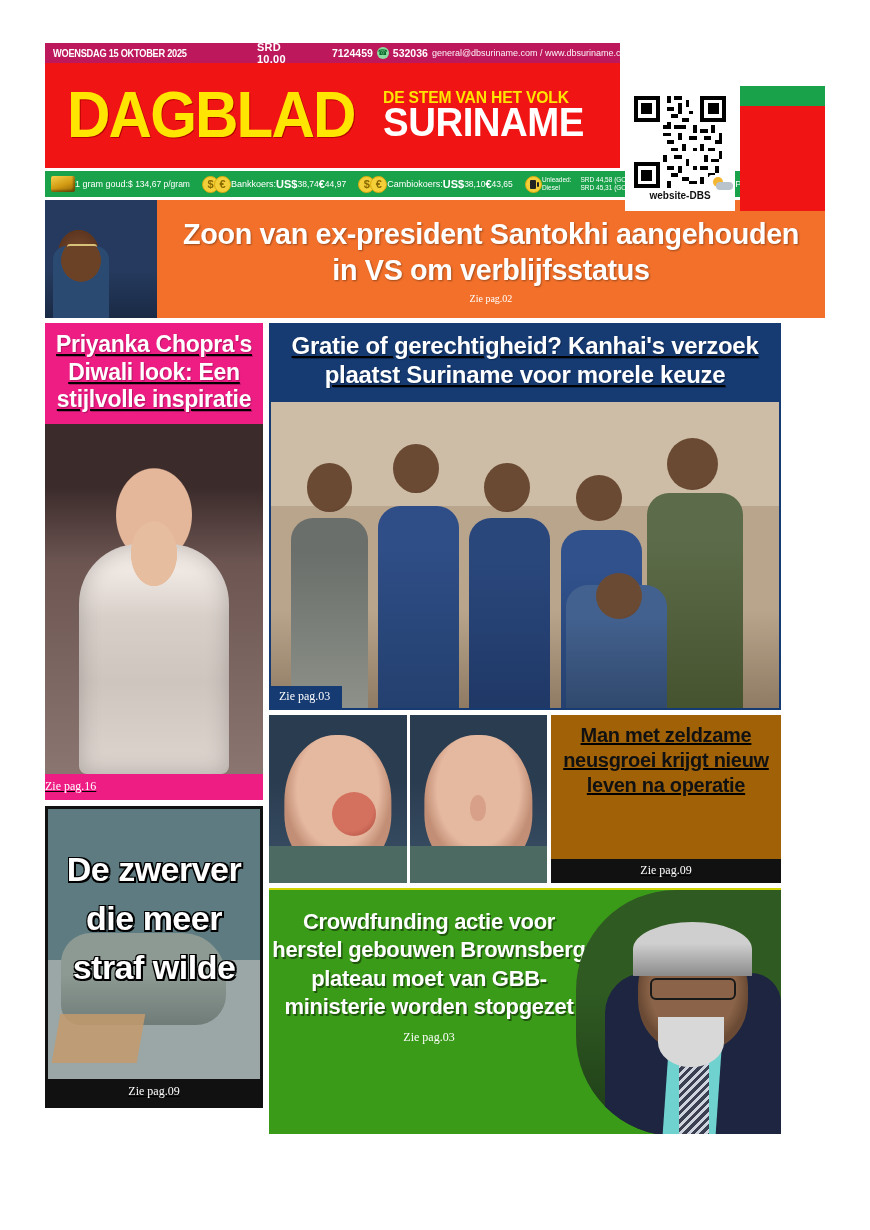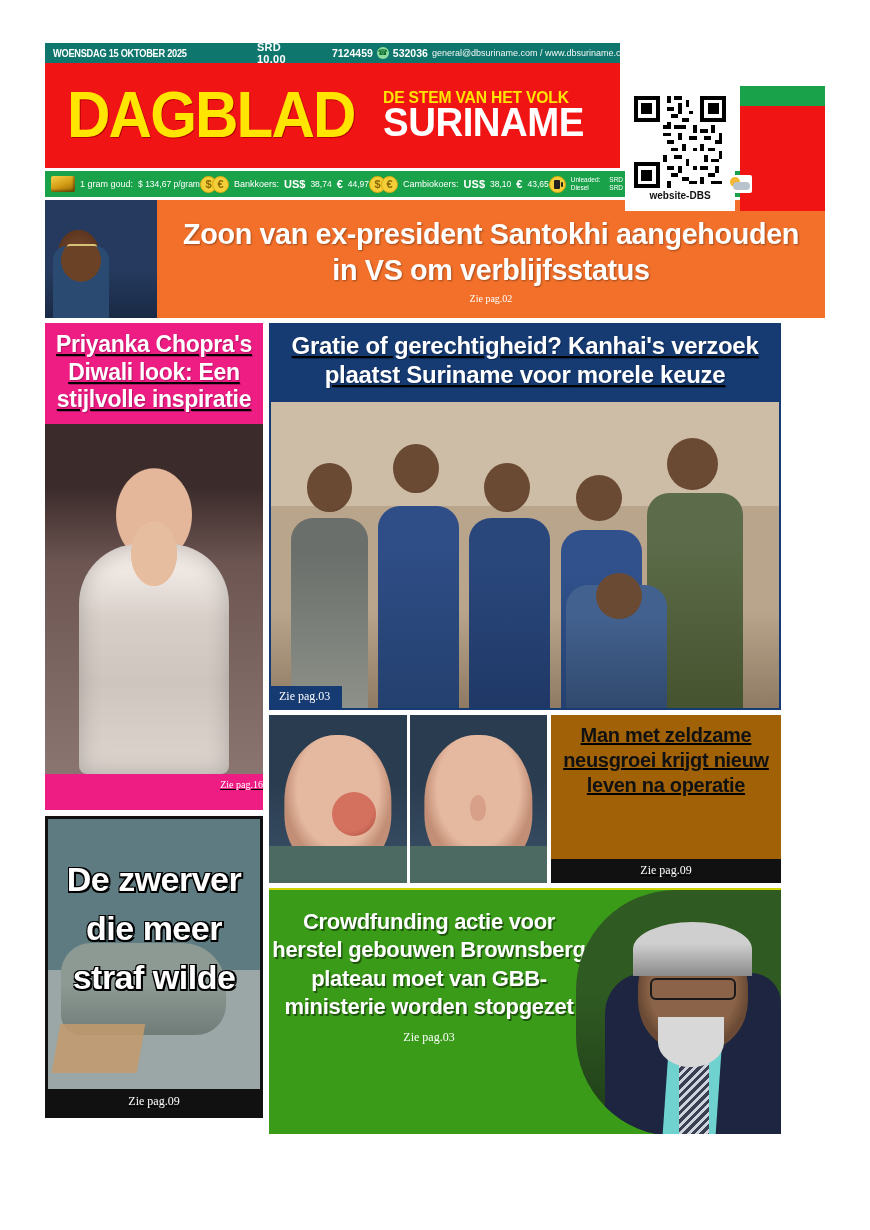--- a/index.html
+++ b/index.html
@@ -13,21 +13,21 @@
     position: relative;
     width: 870px; height: 1230px;
     background: #fff;
     padding: 0 45px;
   }
 
   
   .topbar {
     display: flex; align-items: center;
     height: 20px;
-    background: #0f766e;
+    background: #be185d;
     color: #fff;
     padding-left: 8px;
     margin-top: 43px;
     width: 575px;
   }
   .topbar-date {
     font-weight: bold; font-size: 10.5px;
     letter-spacing: -0.3px;
     transform: scaleX(0.88);
     transform-origin: left center;
@@ -102,21 +102,21 @@
   
   .rates {
     width: 780px; height: 26px;
     background: #1aa24a; color: #fff;
     display: flex; align-items: center;
     margin-top: 3px;
     padding: 0 6px;
     font-size: 8.5px;
     overflow: hidden;
   }
-  .rate-item { display: flex; align-items: center; gap: 5px; white-space: nowrap; }
+  .rate-item { display: flex; align-items: center; white-space: nowrap; }
   .gold-ico {
     width: 24px; height: 16px;
     background: linear-gradient(160deg,#f7d14a 0%,#d19a12 55%,#8a5e06 100%);
     border-radius: 2px;
     box-shadow: inset -2px -2px 2px rgba(0,0,0,.3);
   }
   .coins { display: inline-flex; }
   .coin {
     width: 17px; height: 17px; border-radius: 50%;
     background: #f4cf3a; border: 1px solid #d9a90c;
@@ -220,23 +220,23 @@
     border-radius: 60px 60px 8px 8px;
     box-shadow: inset 0 0 22px rgba(0,0,0,.22);
   }
   .pink-photo::after{
     content:""; position:absolute; left:50%; top:92px; transform:translateX(-50%);
     width:60px; height:84px;
     background: radial-gradient(ellipse 30px 42px at 50% 45%, #e7bd9f 0 76%, rgba(0,0,0,0) 78%);
     border-radius: 50%;
   }
   .pink-ref {
-    background: #ee1d84; color: #fff; text-align: right;
-    font-family: "Liberation Serif", serif; font-size: 10px;
-    padding: 5px 0 20px;
+    background: #ee1d84; color: #fff; text-align: left;
+    font-family: "Liberation Serif", serif; font-size: 12px;
+    padding: 5px 0 6px;
   }
 
   
   .zwerver {
     margin-top: 6px; border: 3px solid #111; position: relative;
   }
   .zwerver-photo {
     height: 270px; position: relative; overflow: hidden;
     background:
       linear-gradient(180deg,#5d7b80 0 56%, #9aa7a6 56% 100%),

